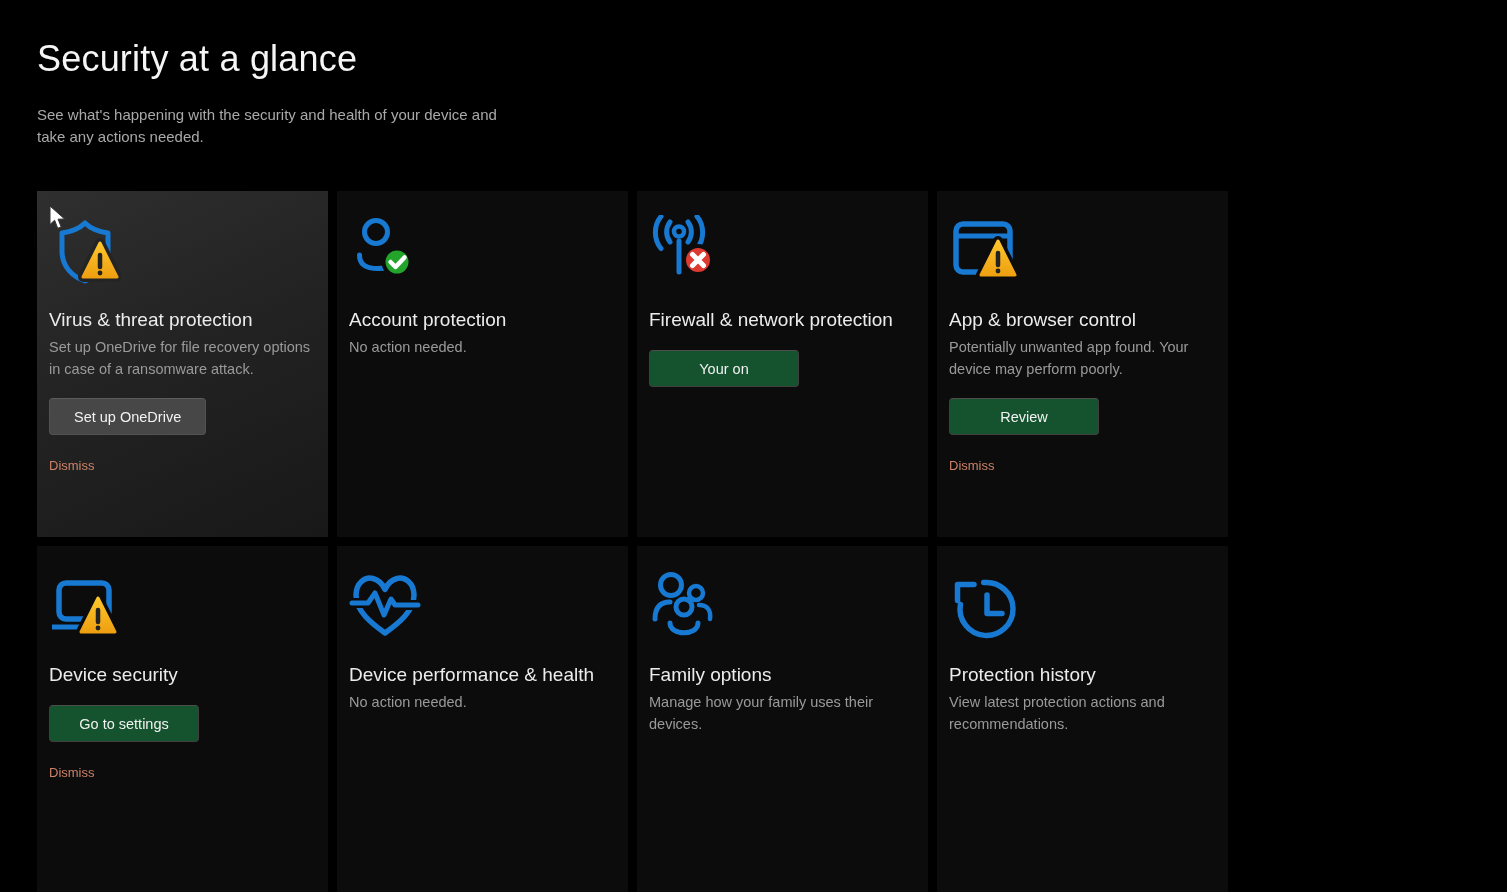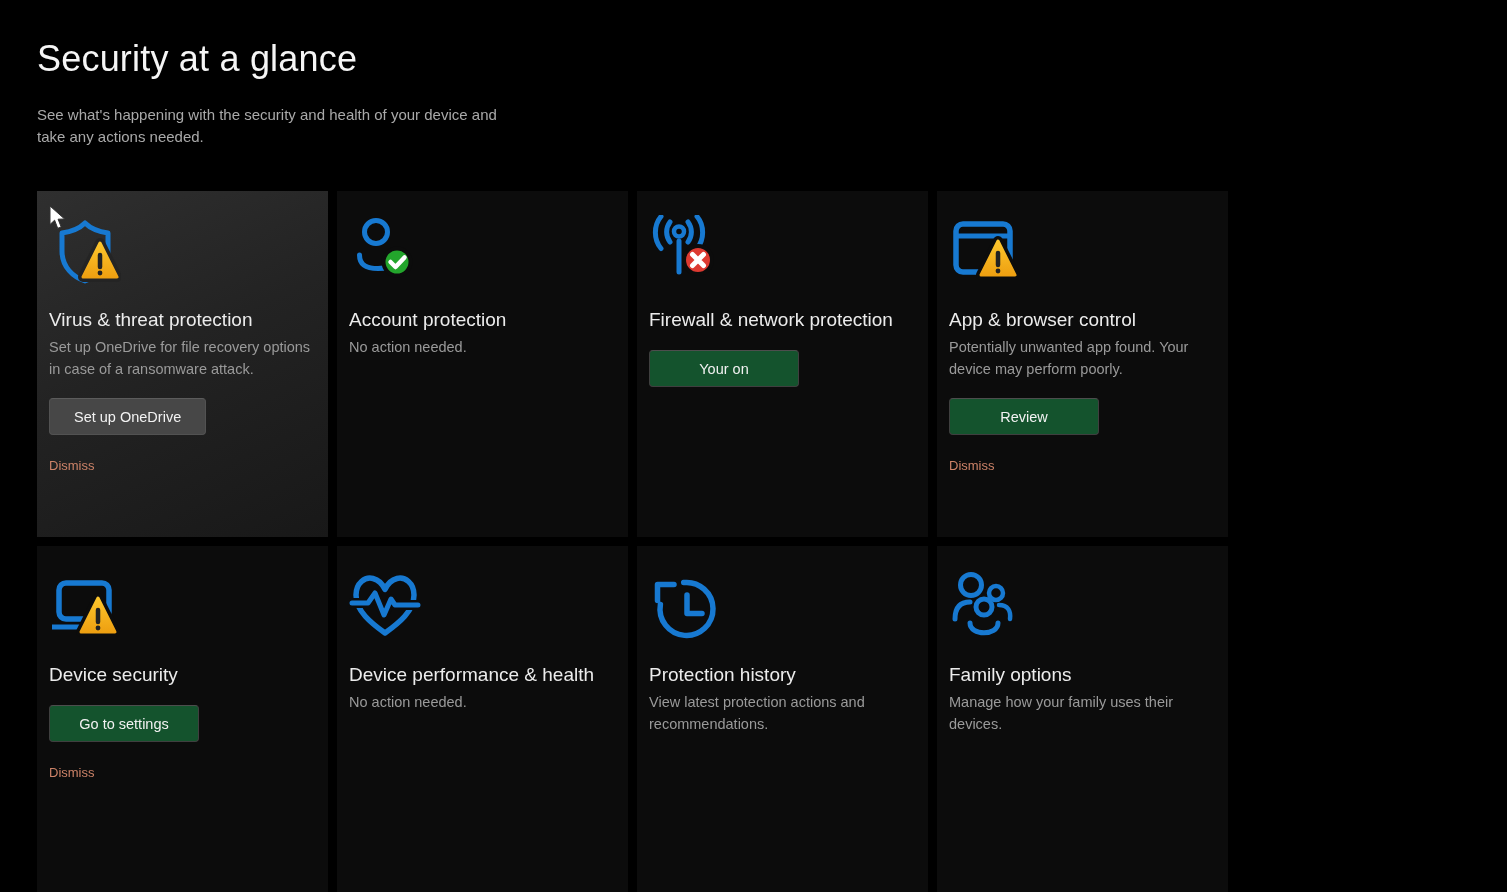--- a/index.html
+++ b/index.html
@@ -175,43 +175,43 @@
         <path d="M3,33 H19 L26,23 L35,45 L42,29 L46,35 H69" fill="none" stroke="#1779d1" stroke-width="5" stroke-linecap="round" stroke-linejoin="round"></path>
       </svg>
     </span>
     <h2 class="card-title">Device performance &amp; health</h2>
     <p class="card-desc">No action needed.</p>
   </section>
 
   <section class="card">
     <span class="icon-wrap">
       <svg width="72" height="72" viewBox="0 0 72 72">
-        <path d="M34.7,12.6 A26.5,26.5 0 1 1 11.4,34.4" fill="none" stroke="#1779d1" stroke-width="5.5" stroke-linecap="round"></path>
-        <path d="M25,14.5 H8.5 V30.5" fill="none" stroke="#1779d1" stroke-width="5.5" stroke-linecap="round" stroke-linejoin="round"></path>
-        <path d="M38,25 V43.5 H53" fill="none" stroke="#1779d1" stroke-width="5.5" stroke-linecap="round" stroke-linejoin="round"></path>
-      </svg>
-    </span>
-    <h2 class="card-title">Protection history</h2>
-    <p class="card-desc">View latest protection actions and recommendations.</p>
-  </section>
-
-  <section class="card">
-    <span class="icon-wrap">
-      <svg width="72" height="72" viewBox="0 0 72 72">
         <circle cx="22" cy="15" r="10.5" fill="none" stroke="#1779d1" stroke-width="5"></circle>
         <circle cx="47" cy="23" r="7" fill="none" stroke="#1779d1" stroke-width="4.5"></circle>
         <path d="M21,32 C10,32 6,39 6,49" fill="none" stroke="#1779d1" stroke-width="5" stroke-linecap="round"></path>
         <path d="M50,35 C59,35 62,41 61,49" fill="none" stroke="#1779d1" stroke-width="4.5" stroke-linecap="round"></path>
         <circle cx="35" cy="37" r="8" fill="none" stroke="#1779d1" stroke-width="5"></circle>
         <path d="M21,53 C21,66 49,66 49,53" fill="none" stroke="#1779d1" stroke-width="5" stroke-linecap="round"></path>
       </svg>
     </span>
     <h2 class="card-title">Family options</h2>
     <p class="card-desc">Manage how your family uses their devices.</p>
   </section>
 
+  <section class="card">
+    <span class="icon-wrap">
+      <svg width="72" height="72" viewBox="0 0 72 72">
+        <path d="M34.7,12.6 A26.5,26.5 0 1 1 11.4,34.4" fill="none" stroke="#1779d1" stroke-width="5.5" stroke-linecap="round"></path>
+        <path d="M25,14.5 H8.5 V30.5" fill="none" stroke="#1779d1" stroke-width="5.5" stroke-linecap="round" stroke-linejoin="round"></path>
+        <path d="M38,25 V43.5 H53" fill="none" stroke="#1779d1" stroke-width="5.5" stroke-linecap="round" stroke-linejoin="round"></path>
+      </svg>
+    </span>
+    <h2 class="card-title">Protection history</h2>
+    <p class="card-desc">View latest protection actions and recommendations.</p>
+  </section>
+
 </main>
 
 <span class="cursor">
   <svg width="22" height="24" viewBox="0 0 22 24">
     <path d="M1,0 L1,18.5 L5.6,14.2 L8.7,22.3 L12.2,21 L9.1,13.2 L15.6,13 Z" fill="#ffffff" stroke="#333333" stroke-width="1"></path>
   </svg>
 </span>
 
 </body></html>

